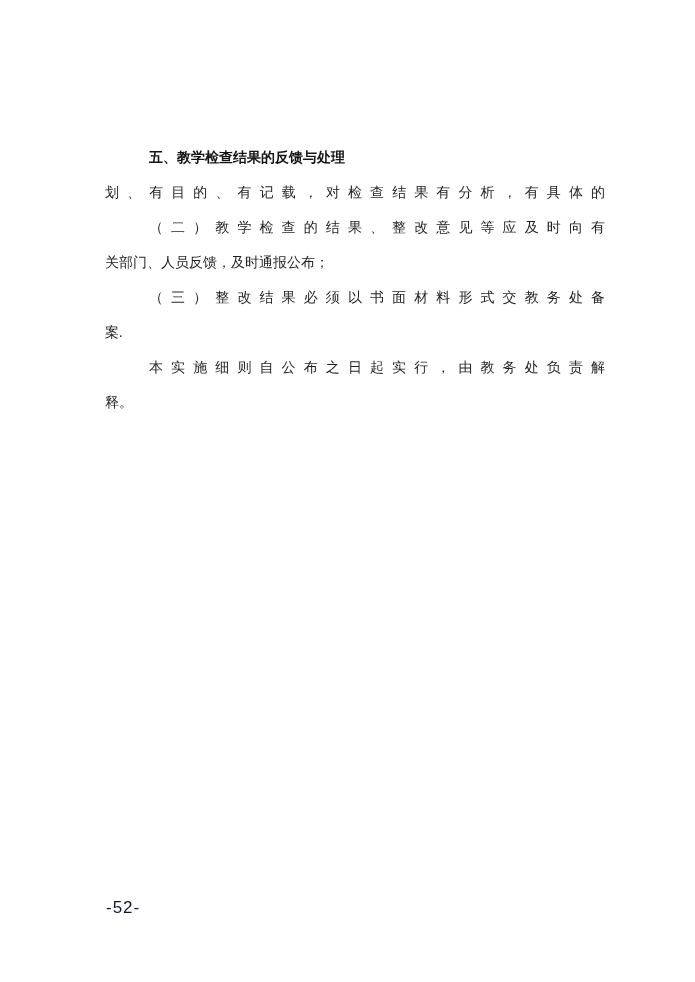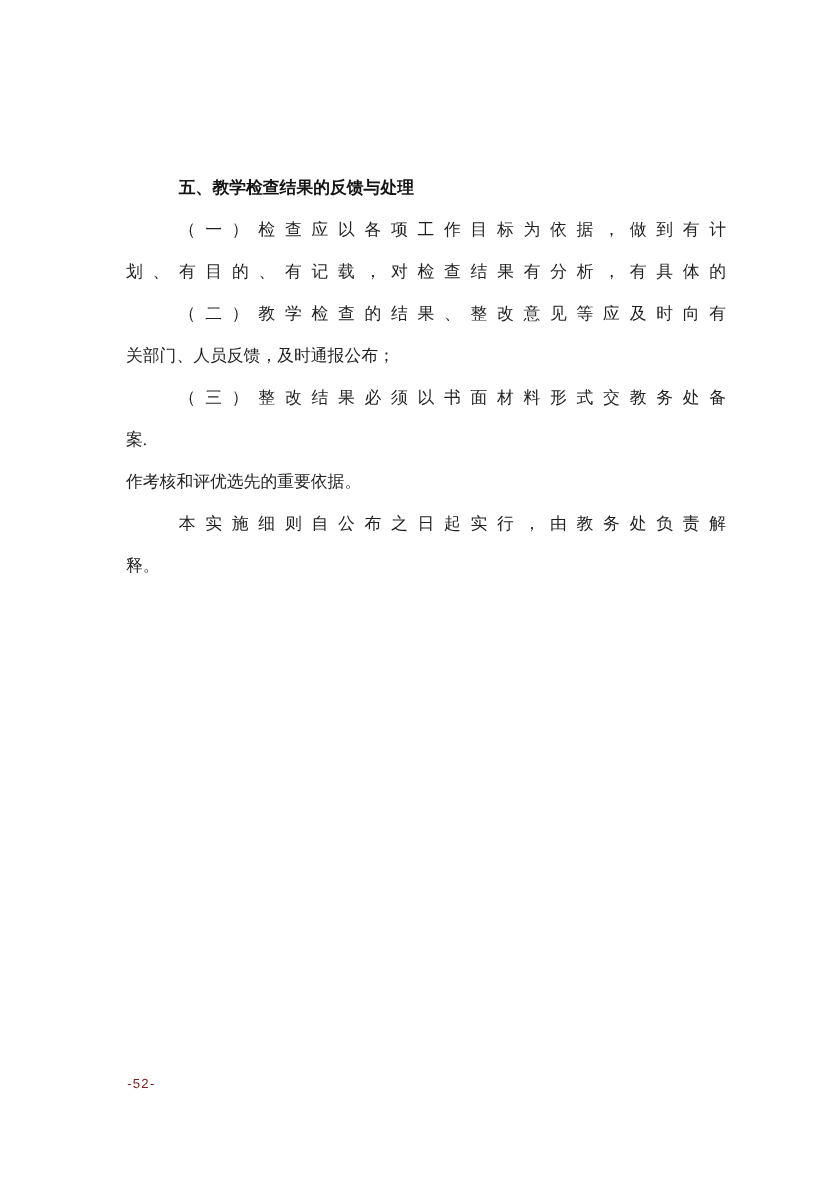--- a/index.html
+++ b/index.html
@@ -44,36 +44,34 @@
     text-align-last: justify;
   }
   .line.heading {
     font-weight: bold;
     color: #141414;
   }
   .page-number {
     position: absolute;
     left: 106px;
     top: 898px;
-    font-size: 11px;
+    font-size: 17px;
     letter-spacing: 1px;
     font-family: "Liberation Sans", "DejaVu Sans", sans-serif;
-    color: #7f1d1d;
+    color: #0f172a;
   }
 </style>
 </head>
 <body>
 
 <div class="page">
   <div class="text-block">
       <div class="line heading indent">五、教学检查结果的反馈与处理</div>
-      <div class="line indent justify">（一）检查应以各项工作目标为依据，做到有计</div>
       <div class="line justify">划、有目的、有记载，对检查结果有分析，有具体的</div>
       <div class="line indent justify">（二）教学检查的结果、整改意见等应及时向有</div>
       <div class="line">关部门、人员反馈，及时通报公布；</div>
       <div class="line indent justify">（三）整改结果必须以书面材料形式交教务处备</div>
       <div class="line">案.</div>
-      <div class="line">作考核和评优选先的重要依据。</div>
       <div class="line indent justify">本实施细则自公布之日起实行，由教务处负责解</div>
       <div class="line">释。</div>
     </div>
   <div class="page-number">-52-</div>
 </div>
 
 </body></html>

